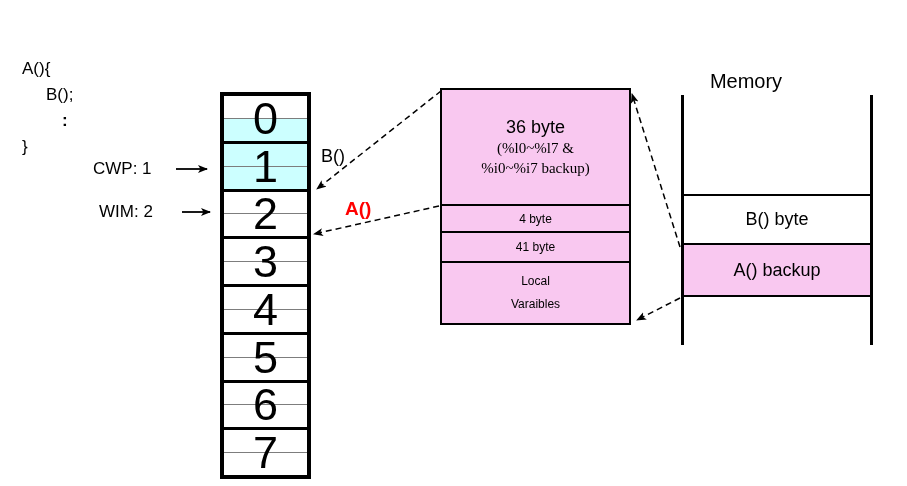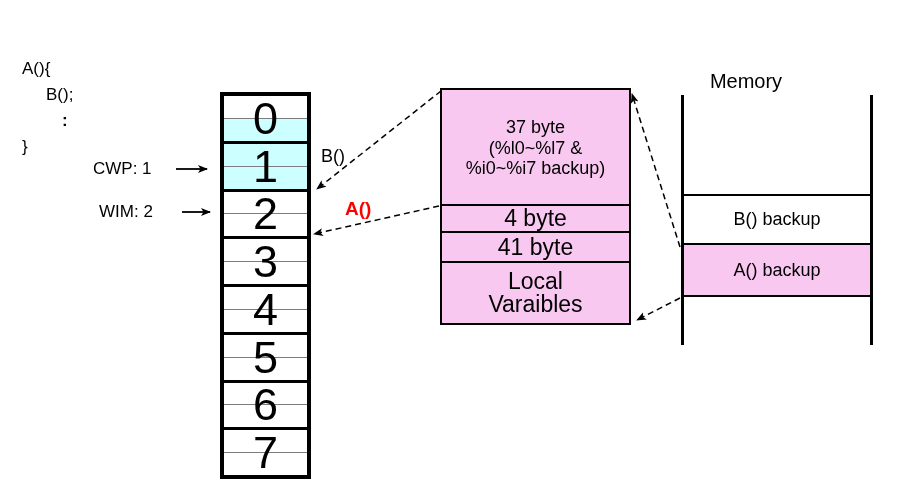--- a/index.html
+++ b/index.html
@@ -53,25 +53,25 @@
   .frame {
     position: absolute; left: 440px; top: 88px;
     width: 191px; height: 237px;
     border: 2px solid #000;
     background: var(--frame_pink, #f9c8f0);
     display: flex; flex-direction: column;
   }
   .frame .sec {
     display: flex; flex-direction: column;
     align-items: center; justify-content: center;
-    font-size: 23px; text-align: center;
+    font-size: 12px; text-align: center;
   }
   .frame .sec:not(:last-child) { border-bottom: 2px solid #000; }
   .frame .sec1 { height: 116px; font-size: 18px; line-height: 21px; }
-  .frame .sec1 .sub { font-size: 18px; line-height: 20px; }
+  .frame .sec1 .sub { font-size: 15px; line-height: 20px; font-family: Liberation Serif, serif; }
   .frame .sec2 { height: 27px; }
   .frame .sec3 { height: 30px; }
   .frame .sec4 { flex: 1; line-height: 23px; }
 
   
   .mem-title { position: absolute; left: 656px; top: 70px; width: 180px;
                text-align: center; font-size: 20px; }
   .mem-col {
     position: absolute; left: 681px; top: 95px;
     width: 192px; height: 250px;
@@ -151,41 +151,41 @@
       <div class="half bot"></div>
       <span class="num">7</span>
     </div>
   </div>
 
   <div class="call-label b">B()</div>
   <div class="call-label a">A()</div>
 
   <div class="frame">
     <div class="sec sec1">
-      <div>37 byte</div>
+      <div>36 byte</div>
       <div class="sub">(%l0~%l7 &amp;</div>
       <div class="sub">%i0~%i7 backup)</div>
     </div>
     <div class="sec sec2">
       <div>4 byte</div>
     </div>
     <div class="sec sec3">
       <div>41 byte</div>
     </div>
     <div class="sec sec4">
       <div>Local</div>
       <div>Varaibles</div>
     </div>
   </div>
 
   <div class="mem-title">Memory</div>
   <div class="mem-col">
     <div class="mem-spacer top"></div>
     <div class="mem-row b">
-      <span>B() backup</span>
+      <span>B() byte</span>
     </div>
     <div class="mem-row a">
       <span>A() backup</span>
     </div>
     <div class="mem-spacer bottom"></div>
   </div>
 
   <svg class="overlay" viewBox="0 0 907 486" xmlns="http://www.w3.org/2000/svg">
     <defs>
       <marker id="ah" markerWidth="12" markerHeight="10" refX="9" refY="4" orient="auto" markerUnits="userSpaceOnUse">

